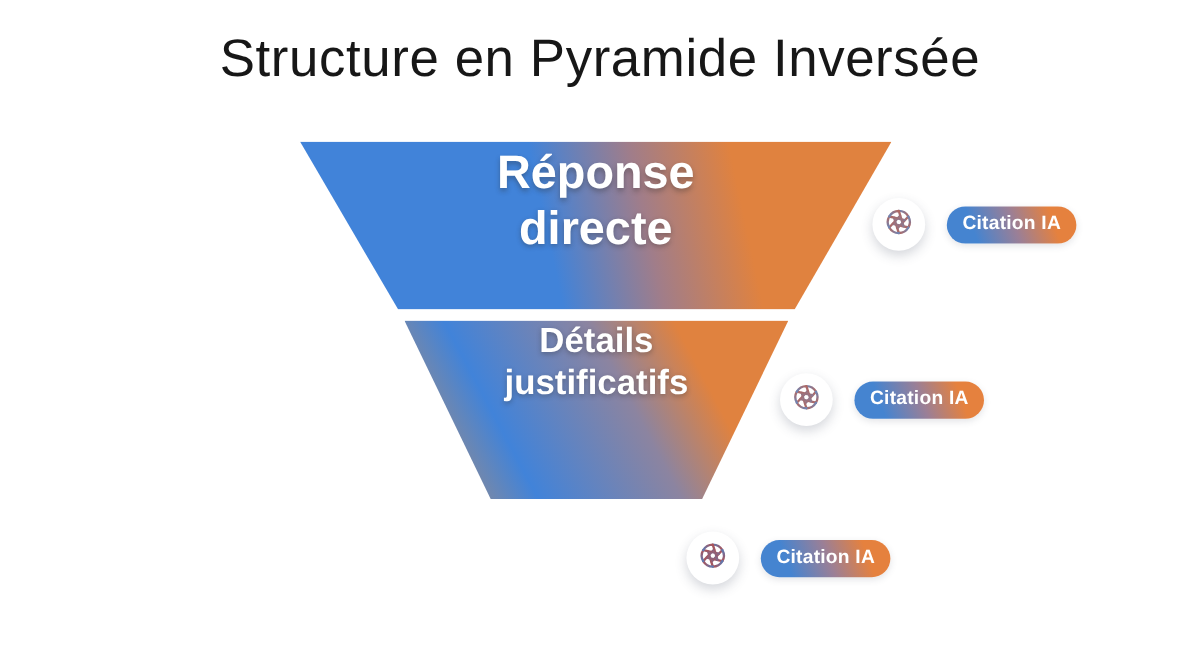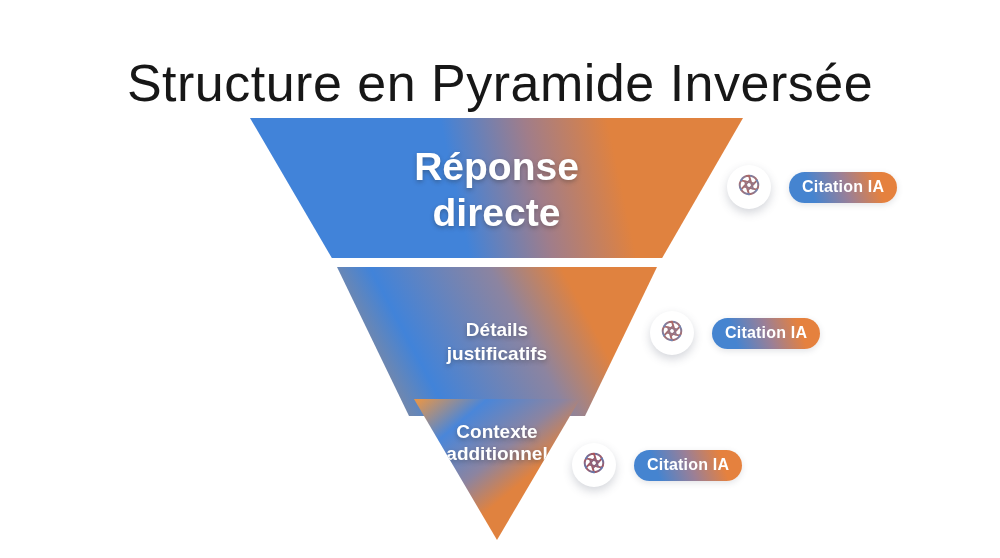--- a/index.html
+++ b/index.html
@@ -9,53 +9,52 @@
     font-family:"Liberation Sans", sans-serif;
     position:relative;
     overflow:hidden;
   }
   .stage { position:absolute; inset:0; }
 
   .title {
     position:absolute;
     left:0; right:0; top:24px;
     text-align:center;
-    font-size:52px;
+    font-size:44px;
     font-weight:400;
     letter-spacing:0.5px;
     color:#171717;
-    margin-top:29px;
   }
 
   
   .sec {
     position:absolute;
     display:flex;
-    align-items:center;
+    align-items:flex-start;
     justify-content:center;
     text-align:center;
     color:#ffffff;
     font-weight:bold;
     white-space:pre-line;
     text-shadow:0 2px 4px rgba(40,40,40,0.35);
     box-sizing:border-box;
   }
   .sec-1 {
     left:250px; top:118px; width:493px; height:140px;
     clip-path:polygon(0 0, 100% 0, 83.6% 100%, 16.6% 100%);
     background:linear-gradient(78deg, #4183d9 42%, #a07d8a 58%, #e0823f 74%);
     font-size:39px;
     line-height:1.18;
     padding-top:4px;
   }
   .sec-2 {
     left:337px; top:267px; width:320px; height:149px;
     clip-path:polygon(0 0, 100% 0, 77.5% 100%, 22.5% 100%);
     background:linear-gradient(62deg, #d9914f -4%, #4183d9 28%, #8c84a0 58%, #e0823f 76%);
-    font-size:19px;
+    font-size:29px;
     line-height:1.22;
   }
   .sec-3 {
     left:414px; top:399px; width:166px; height:141px;
     clip-path:polygon(0 0, 100% 0, 50% 100%);
     background:linear-gradient(140deg, #e0954f 2%, #4a86d9 22%, #8c84a0 45%, #e0823f 62%);
     font-size:19px;
     line-height:1.15;
     align-items:flex-start;
     padding-top:22px;
@@ -106,24 +105,20 @@
   <div class="sec sec-1">
     <span>Réponse
 directe</span>
   </div>
 
   <div class="sec sec-2">
     <span>Détails
 justificatifs</span>
   </div>
 
-  <div class="sec sec-3">
-    <span>Contexte
-additionnel</span>
-  </div>
 
   <div class="badge badge-1">
     <div class="badge-circle">
       <span>
         <svg width="26" height="26" viewBox="0 0 48 48">
           <defs>
             <linearGradient id="ig1" x1="0" y1="0.2" x2="1" y2="0.8">
               <stop offset="0" stop-color="#6f86b5"></stop>
               <stop offset="1" stop-color="#c2604d"></stop>
             </linearGradient>

